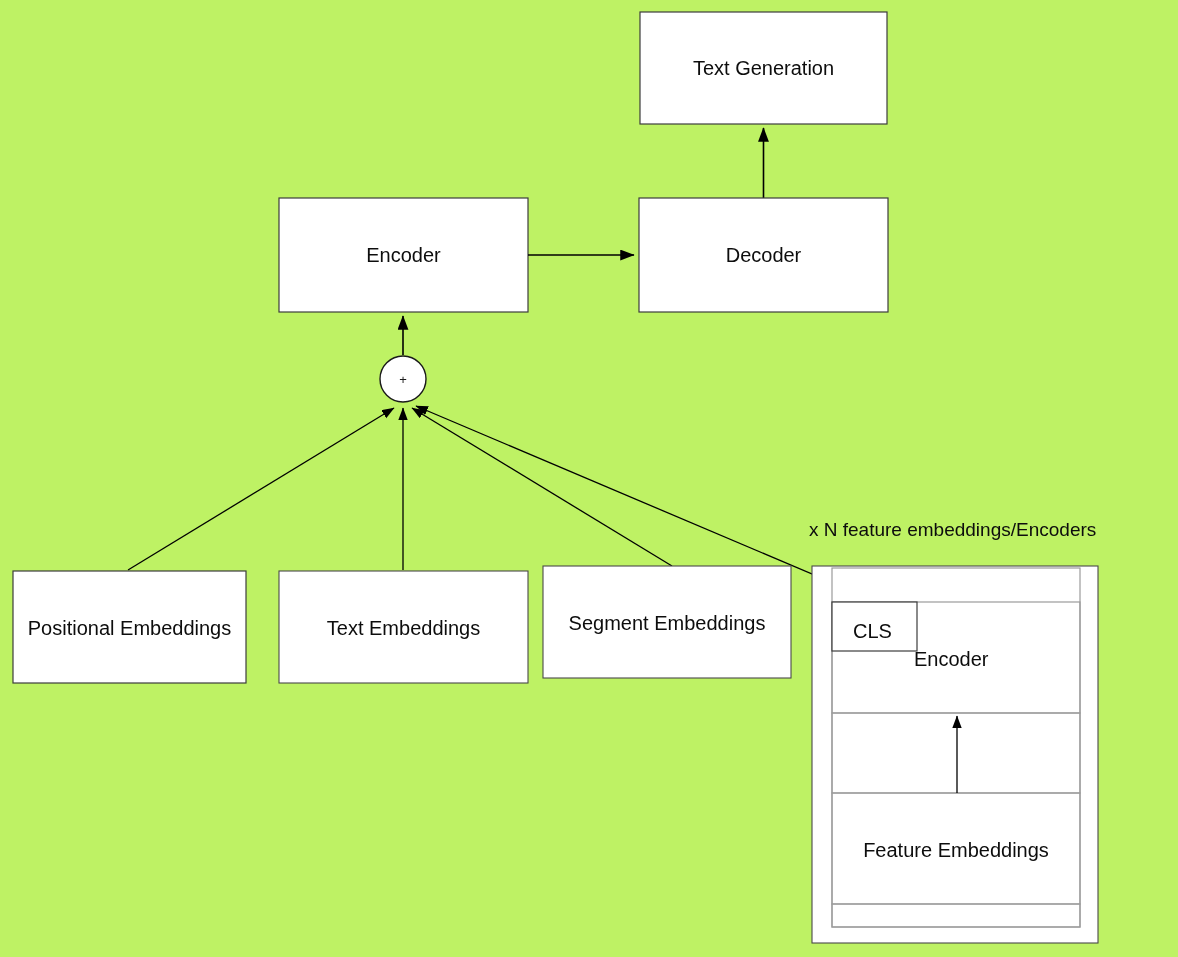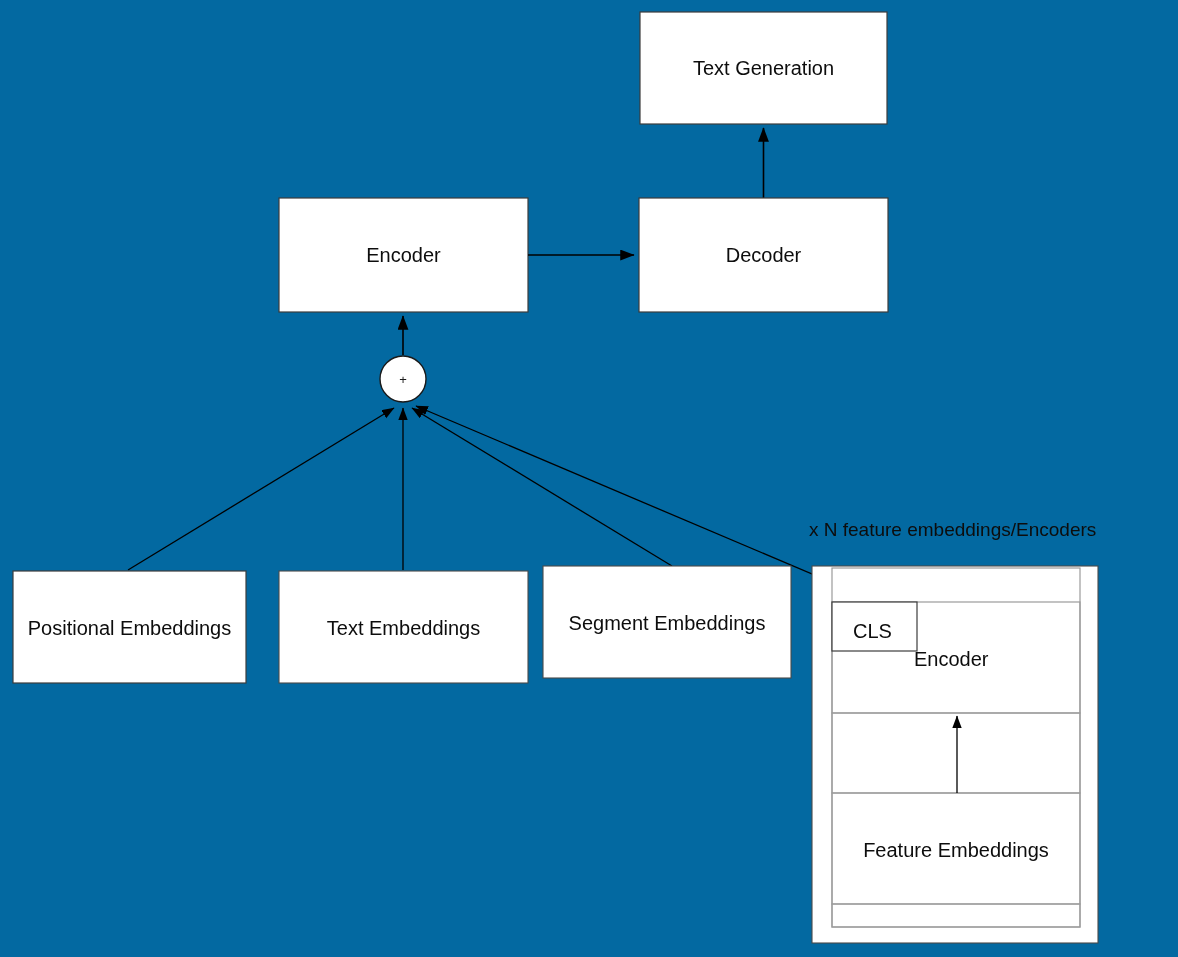--- a/index.html
+++ b/index.html
@@ -8,21 +8,21 @@
     padding: 0;
     background: #ffffff;
   }
   body {
     font-family: "Liberation Sans", sans-serif;
   }
   #diagram-root {
     position: relative;
     width: 1178px;
     height: 957px;
-    background: #0369a1;
+    background: #bef264;
     overflow: hidden;
   }
   svg.canvas {
     position: absolute;
     left: 0;
     top: 0;
     width: 1178px;
     height: 957px;
   }
   .box {

